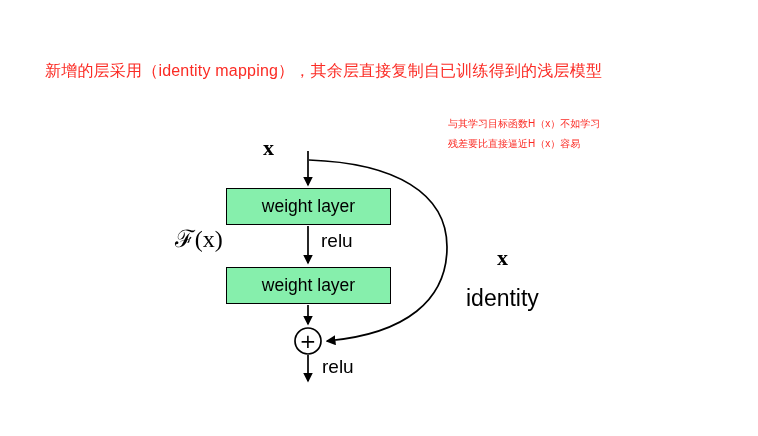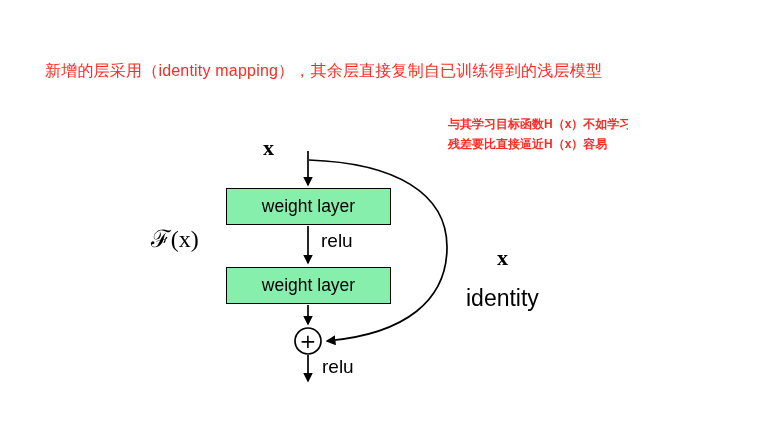--- a/index.html
+++ b/index.html
@@ -10,36 +10,36 @@
   }
   .serif { font-family: "Liberation Serif", "DejaVu Serif", serif; }
 
   .note-top {
     position: absolute; left: 45px; top: 61px;
     color: var(--red, #fb2b24); font-size: 16px; font-weight: 500;
     letter-spacing: .2px; white-space: nowrap;
   }
   .note-side {
     position: absolute; left: 448px; top: 114px;
-    color: var(--red, #fb2b24); font-size: 12px; font-weight: 700;
+    color: var(--red, #fb2b24); font-size: 10px; font-weight: 400;
     line-height: 20px; white-space: nowrap;
   }
 
   .box {
     position: absolute; left: 226px; width: 165px; height: 37px;
     border: 1.7px solid var(--ink, #000); background: #86efac; box-sizing: border-box;
     display: flex; align-items: center; justify-content: center;
     font-size: 17.5px; color: #000;
   }
   .box1 { top: 188px; }
   .box2 { top: 267px; }
 
   .lbl { position: absolute; color: #000; white-space: nowrap; line-height: 1.1; }
   .x-top   { left: 263px; top: 136px; font-size: 22px; font-weight: bold; }
-  .f-label { left: 151px; top: 226px; font-size: 24px; }
+  .f-label { left: 175px; top: 226px; font-size: 24px; }
   .relu1   { left: 321px; top: 231px; font-size: 19px; }
   .x-right { left: 497px; top: 246px; font-size: 22px; font-weight: bold; }
   .identity{ left: 466px; top: 286px; font-size: 23px; }
   .sum     { left: 148px; top: 334px; font-size: 24px; }
   .relu2   { left: 322px; top: 357px; font-size: 19px; }
 
   .caption {
     position: absolute; left: 0; right: 0; top: 391px;
     text-align: center; font-size: 23px; color: #000;
   }

